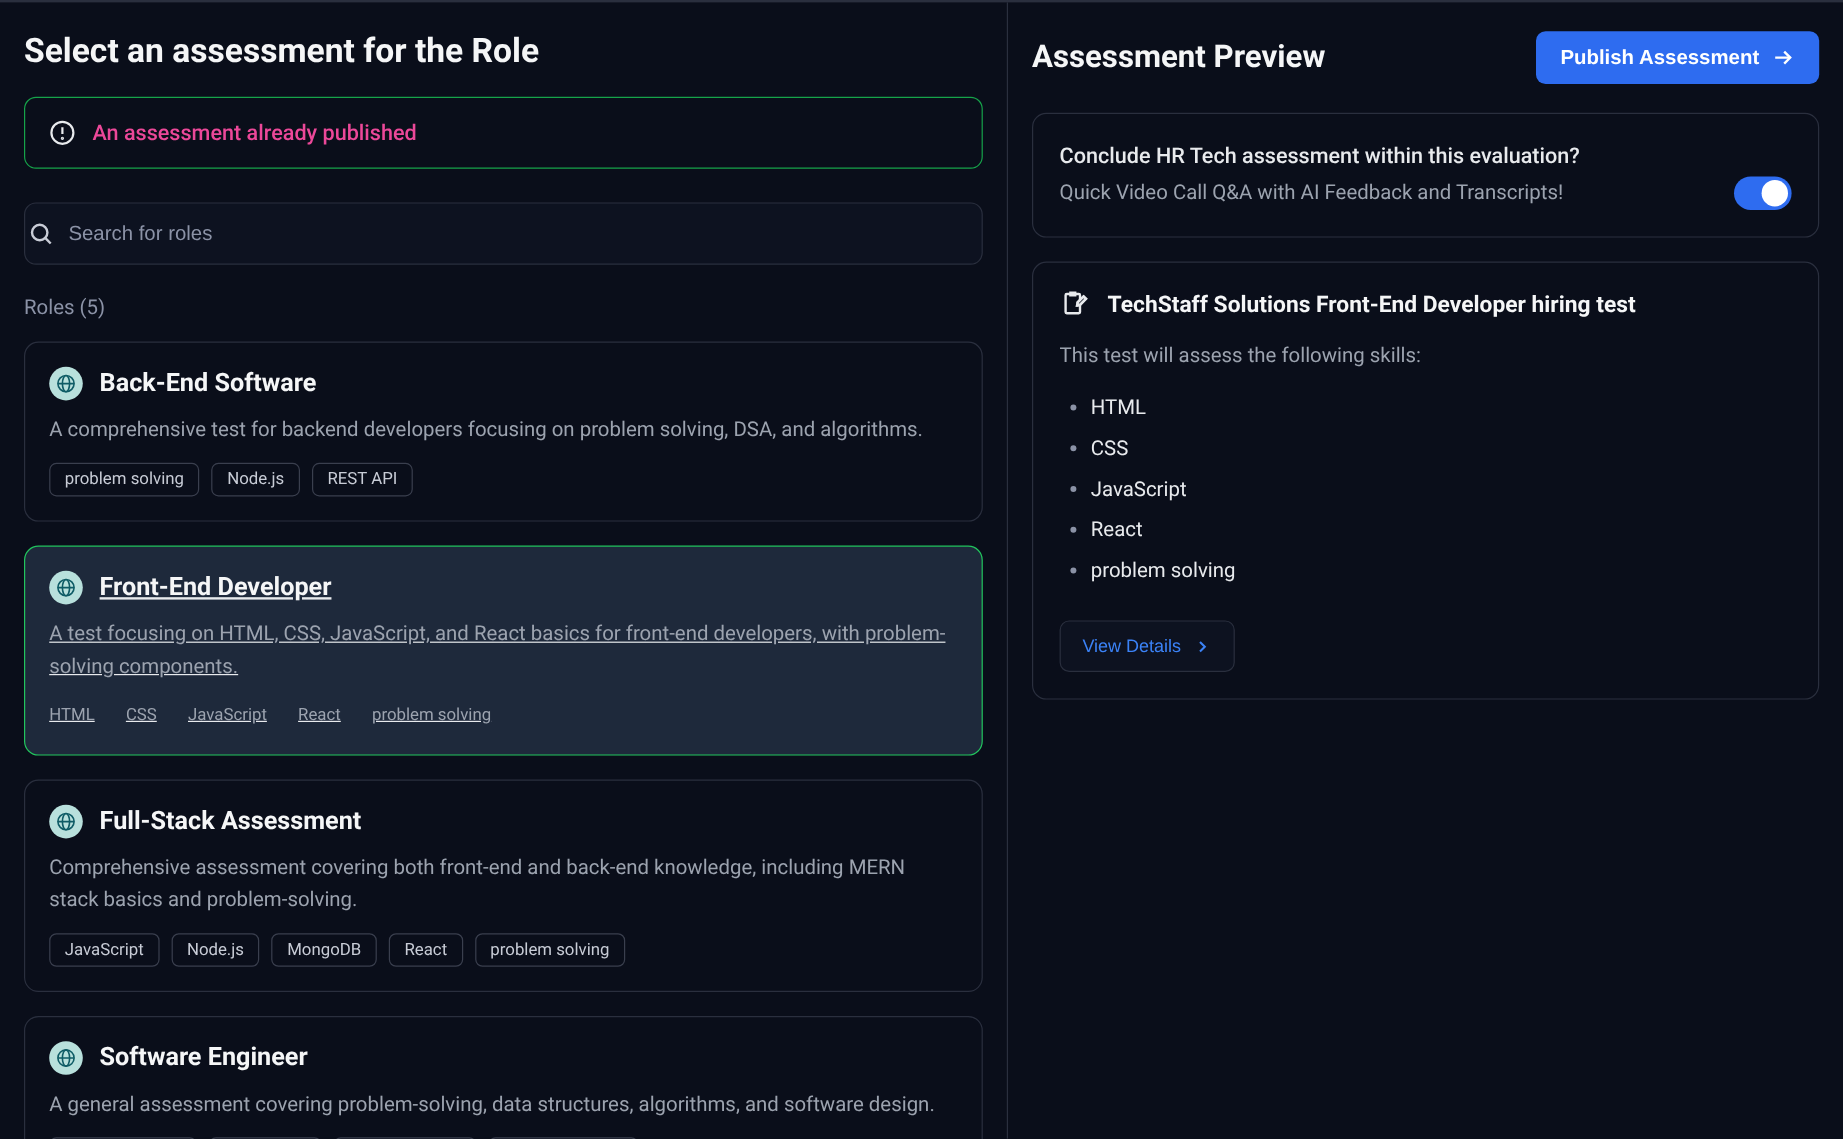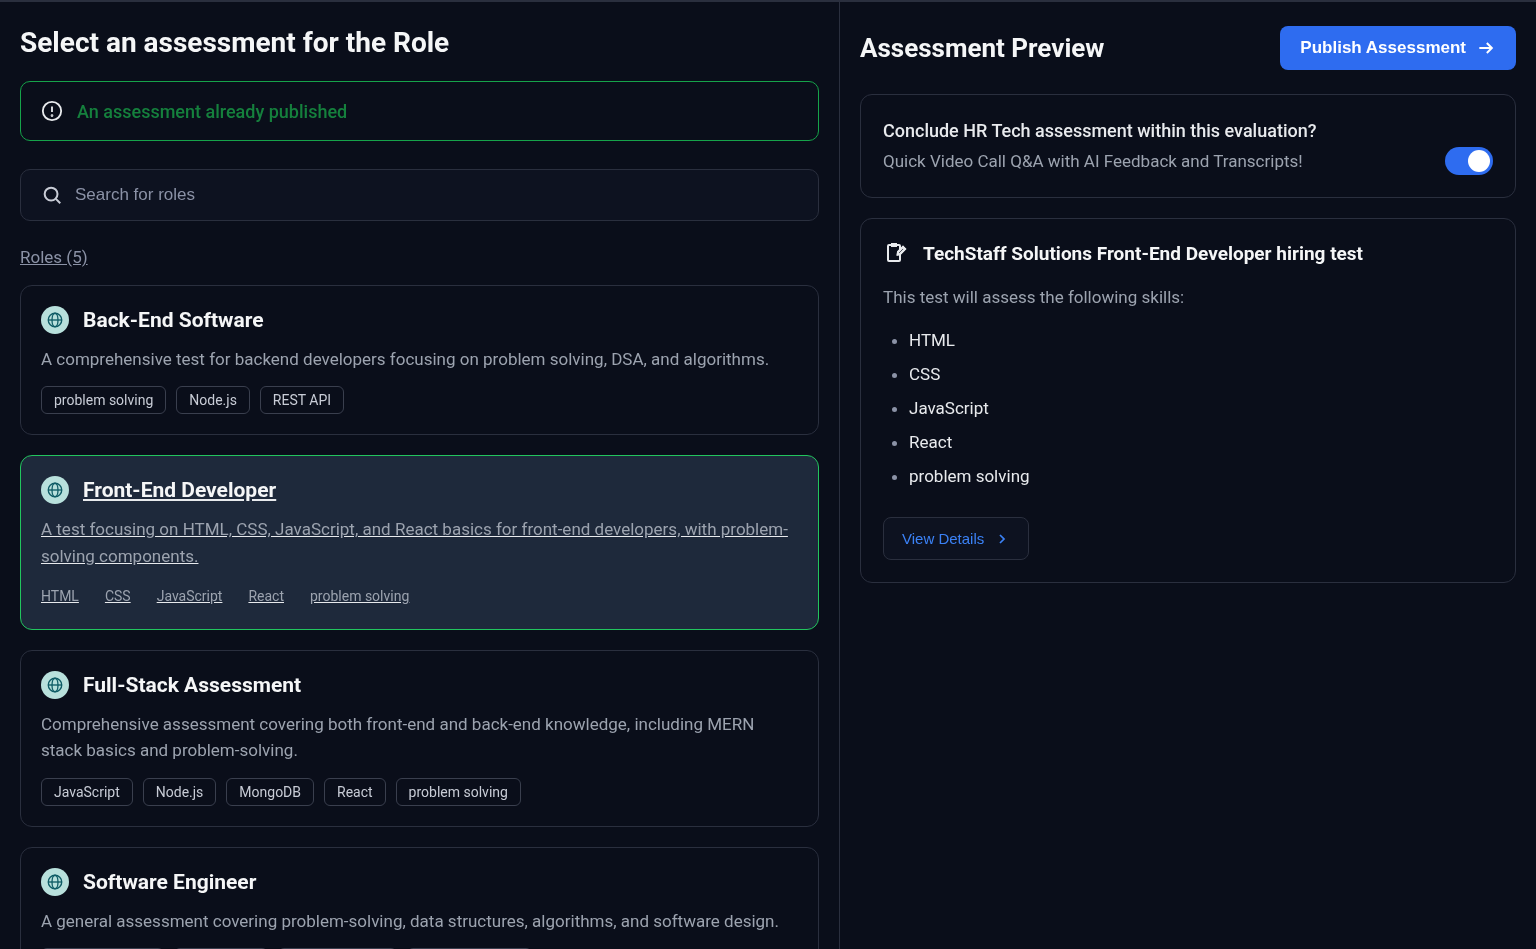--- a/index.html
+++ b/index.html
@@ -35,48 +35,47 @@
   .alert-banner {
     border: 1px solid #16a34a;
     border-radius: 10px;
     padding: 18px 20px;
     display: flex;
     align-items: center;
     gap: 14px;
     margin-bottom: 28px;
   }
   .alert-text {
-    color: #15803d;
+    color: #ec4899;
     font-size: 18px;
     font-weight: 500;
   }
   .search-wrap {
     border: 1px solid #2a2f3e;
     background: #0d1220;
     border-radius: 10px;
-    padding: 14px 20px;
+    padding: 14px 2px;
     display: flex;
     align-items: center;
     gap: 12px;
     margin-bottom: 26px;
   }
   .search-input {
     background: transparent;
     border: none;
     outline: none;
     color: #e8eaed;
     font-size: 17px;
     flex: 1;
   }
   .search-input::placeholder { color: #8b92a6; }
   .roles-count {
     color: #8b92a6;
     font-size: 17px;
     margin-bottom: 18px;
-    text-decoration: underline;
   }
   .role-card {
     border: 1px solid #2a2f3e;
     border-radius: 12px;
     padding: 20px;
     margin-bottom: 20px;
     cursor: pointer;
   }
   .role-card.selected {
     border-color: #22c55e;

